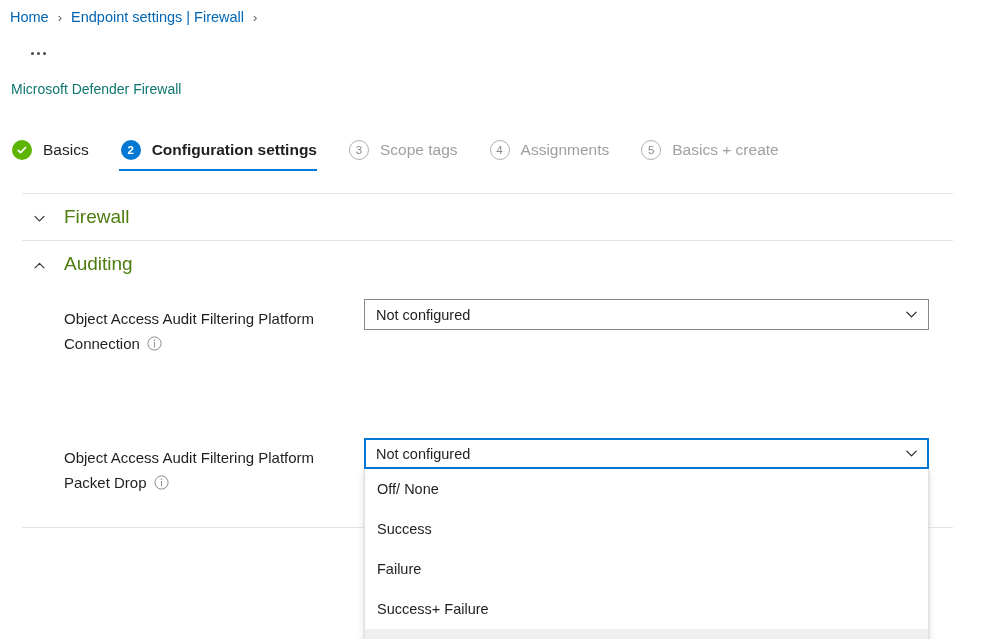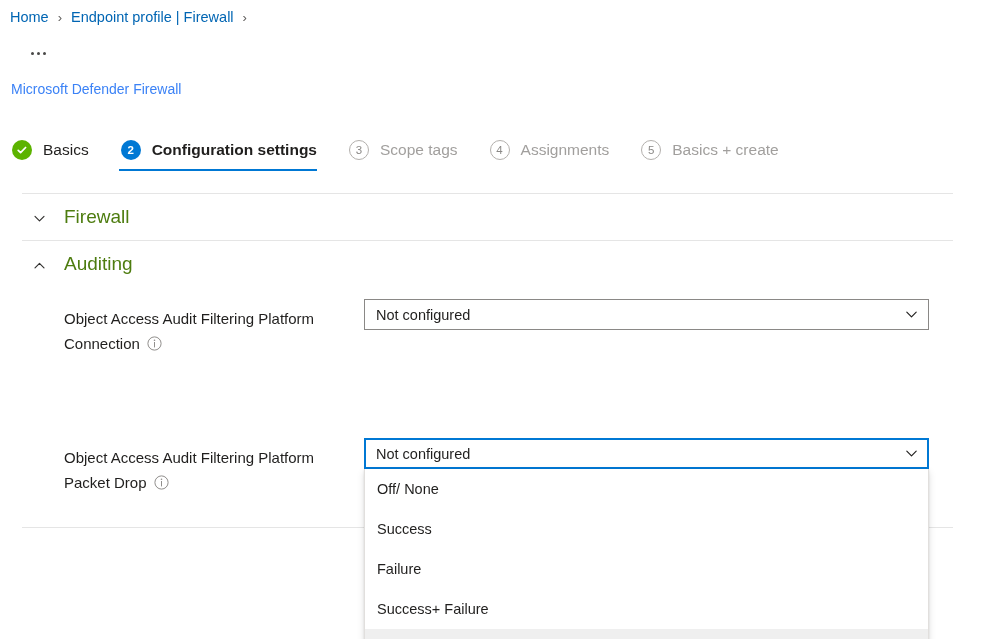--- a/index.html
+++ b/index.html
@@ -69,21 +69,21 @@
     height: 3px;
     background: #494847;
     border-radius: 50%;
     display: block;
   }
   .subtitle {
     position: absolute;
     left: 11px;
     top: 81px;
     font-size: 14px;
-    color: #3b82f6;
+    color: #0f766e;
   }
 
   
   .tabs {
     position: absolute;
     left: 10px;
     top: 140px;
     display: flex;
     align-items: flex-start;
   }
@@ -243,21 +243,21 @@
     background: #ffffff;
   }
   .dd-option.selected { background: #efefef; }
 </style>
 </head>
 <body>
 
 <div class="breadcrumb">
   <span class="crumb-link">Home</span>
   <span class="crumb-sep">›</span>
-  <span class="crumb-link">Endpoint profile | Firewall</span>
+  <span class="crumb-link">Endpoint settings | Firewall</span>
   <span class="crumb-sep">›</span>
 </div>
 
 <div class="title-row">
   <div class="ellipsis-btn">
     <i></i>
       <i></i>
       <i></i>
   </div>
 </div>

